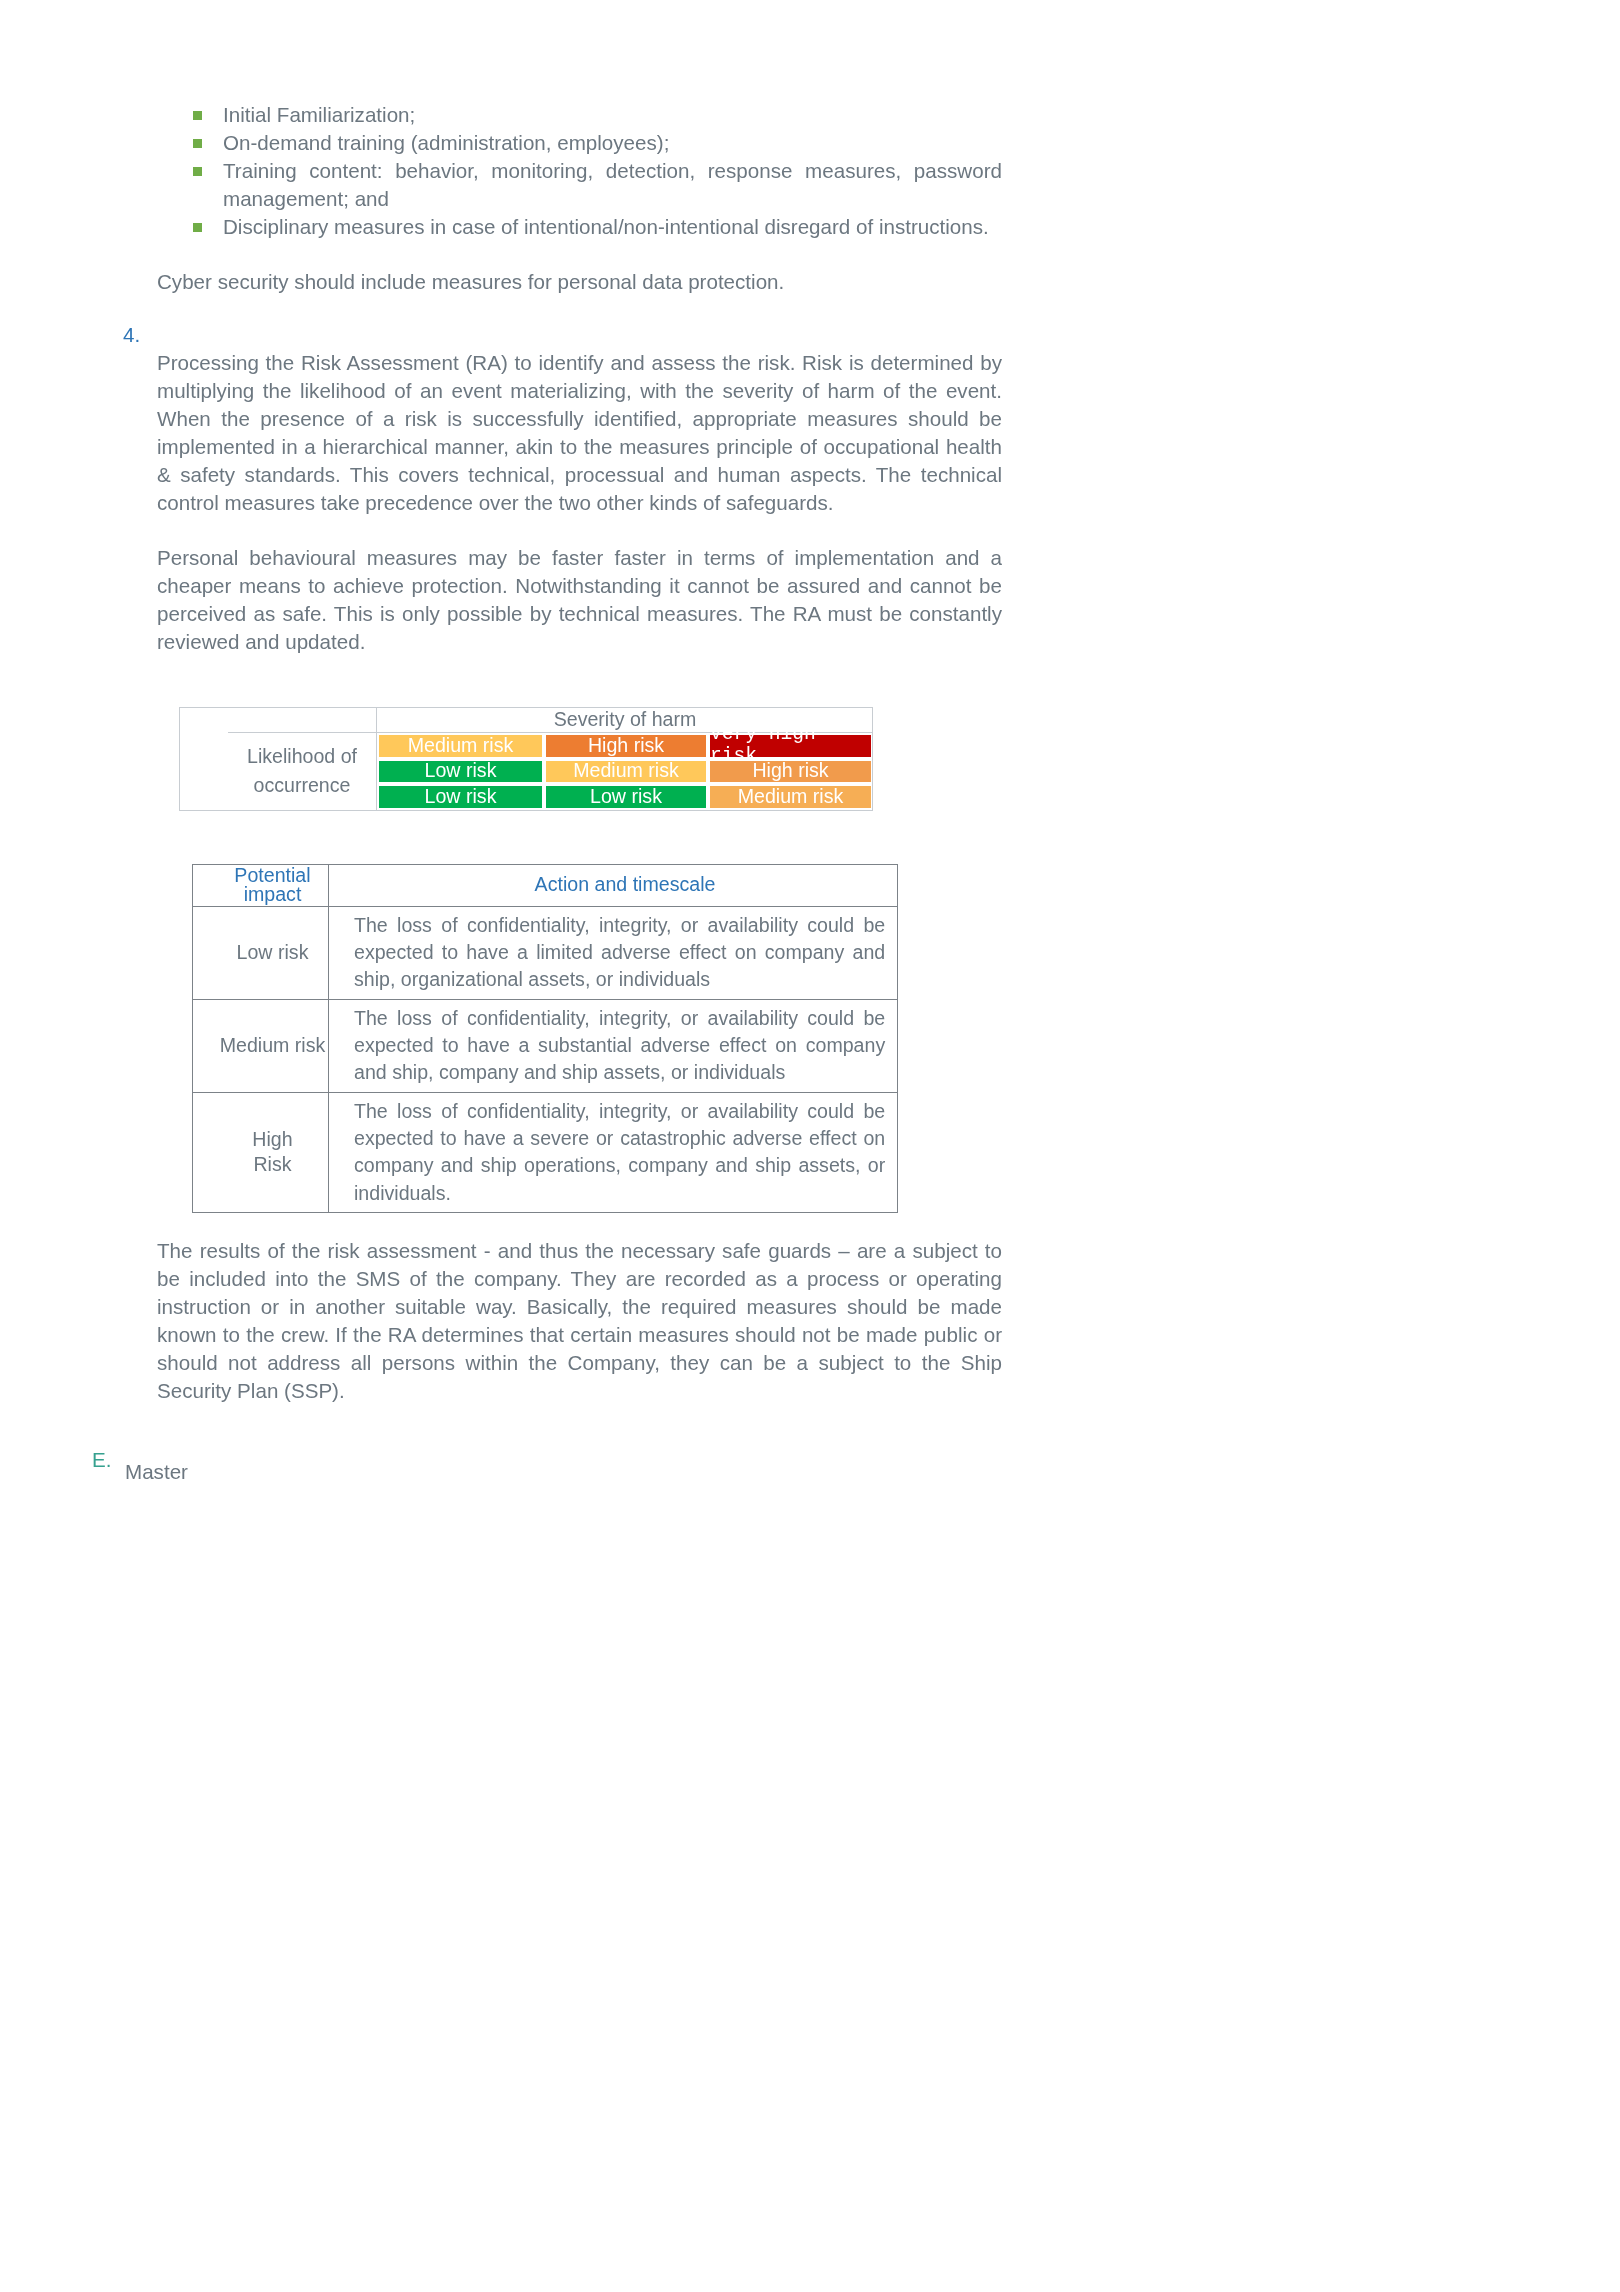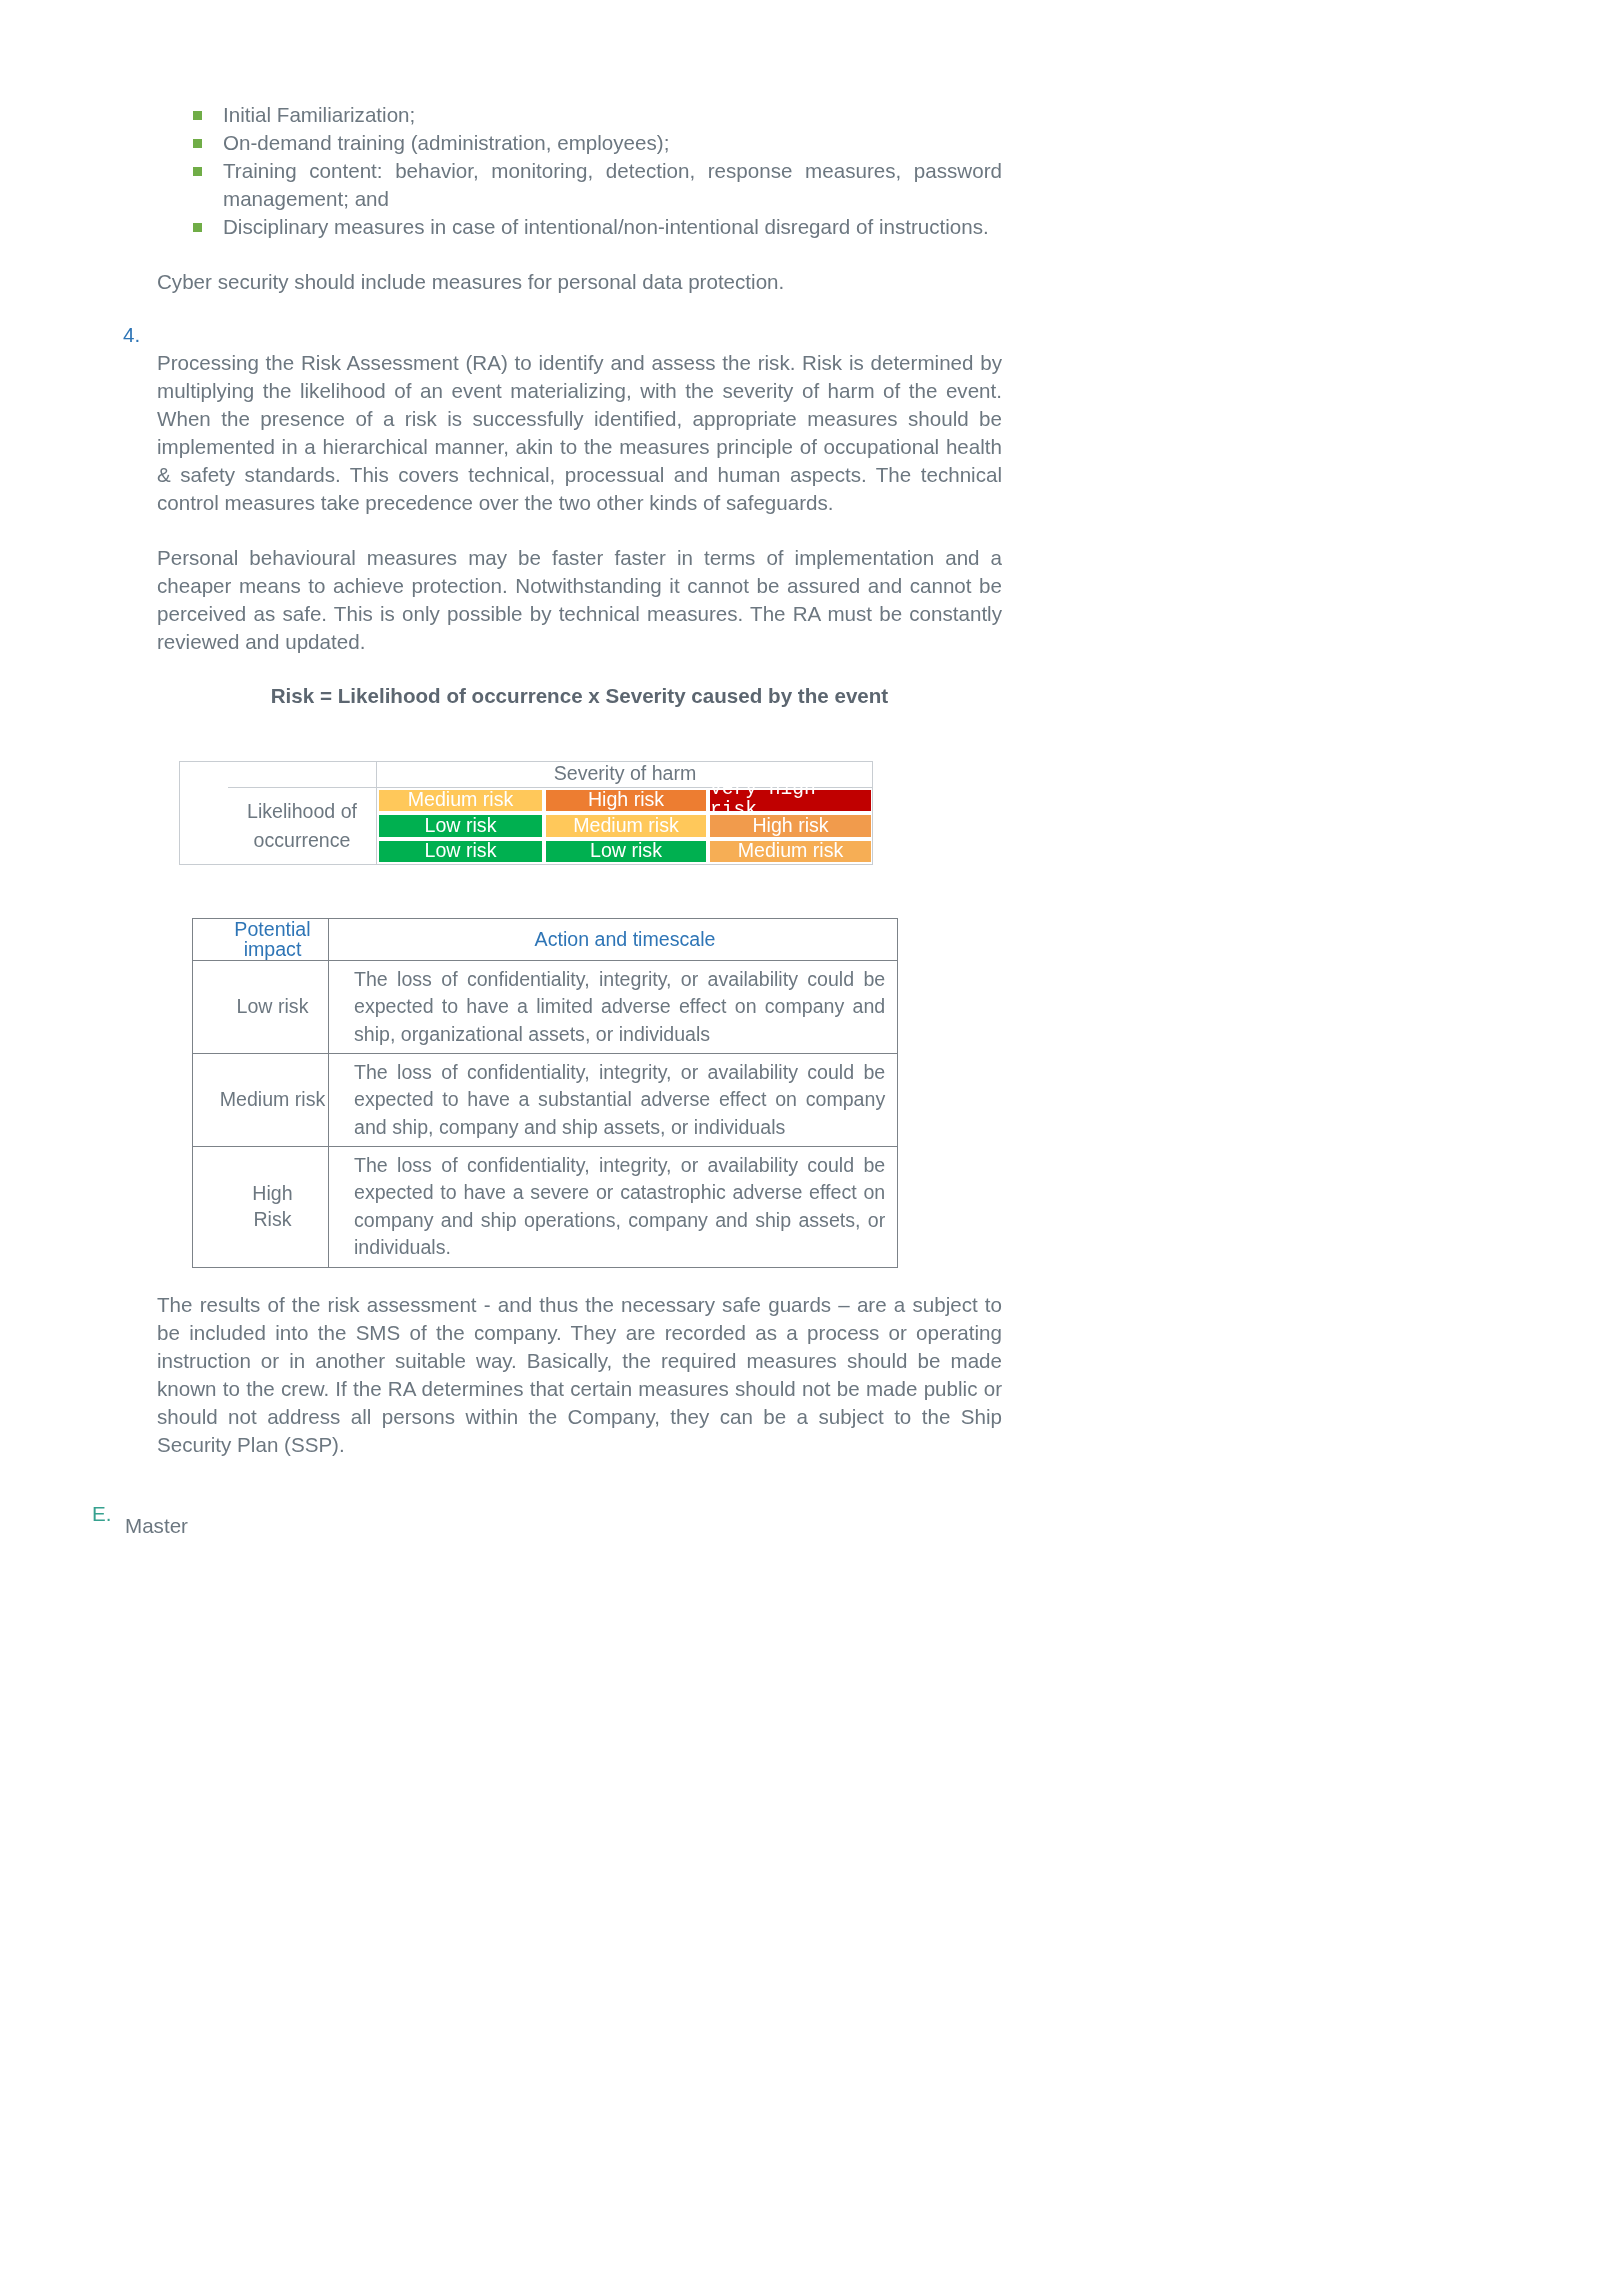--- a/index.html
+++ b/index.html
@@ -97,21 +97,20 @@
 
   <p class="p-cyber">Cyber security should include measures for personal data protection.</p>
 
   <div class="sec4-head">
     <span class="sec4-num">4.</span>
   </div>
 
   <p class="body-ind">Processing the Risk Assessment (RA) to identify and assess the risk. Risk is determined by multiplying the likelihood of an event materializing, with the severity of harm of the event. When the presence of a risk is successfully identified, appropriate measures should be implemented in a hierarchical manner, akin to the measures principle of occupational health &amp; safety standards. This covers technical, processual and human aspects. The technical control measures take precedence over the two other kinds of safeguards.</p>
   <p class="body-ind mt27">Personal behavioural measures may be faster faster in terms of implementation and a cheaper means to achieve protection. Notwithstanding it cannot be assured and cannot be perceived as safe. This is only possible by technical measures. The RA must be constantly reviewed and updated.</p>
 
-  <p class="formula">Risk = Likelihood of occurrence x Severity caused by the event</p>
 
   <div class="matrix">
     <div class="m-corner"></div>
     <div class="m-sev">Severity of harm</div>
     <div class="m-like">Likelihood of
 occurrence</div>
     <div class="m-cell" style="background: rgb(255, 200, 90);">Medium risk</div>
     <div class="m-cell" style="background: rgb(237, 125, 49);">High risk</div>
     <div class="m-cell" style="background: rgb(192, 0, 0); font-family: Liberation Mono, monospace;">Very high risk</div>
     <div class="m-cell" style="background: rgb(0, 176, 80);">Low risk</div>

